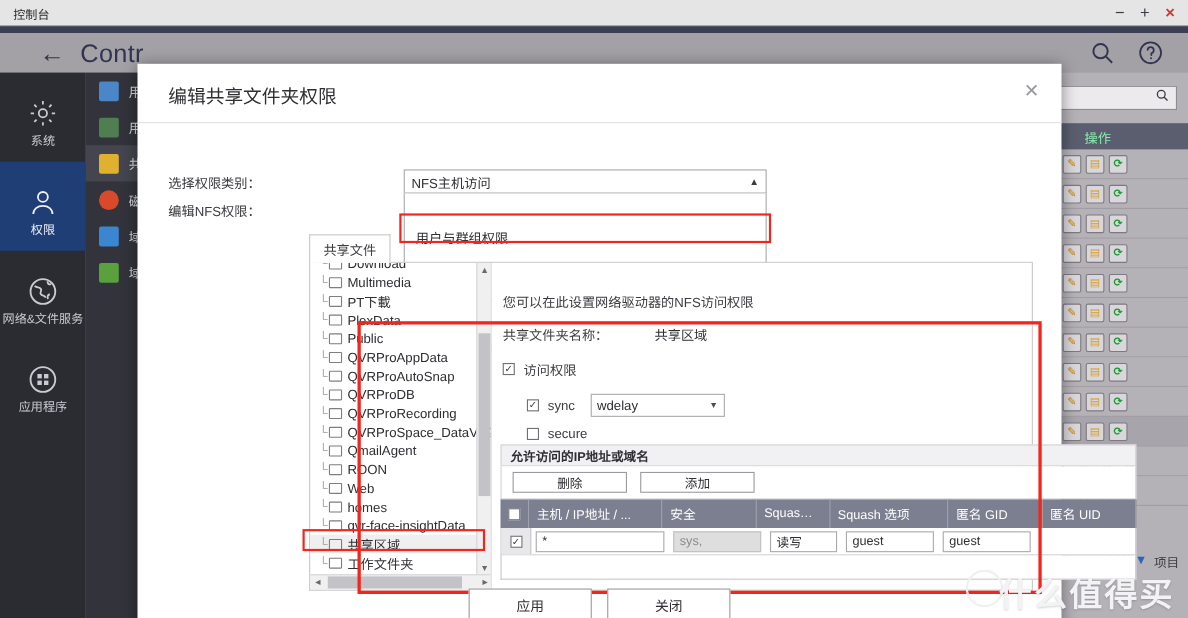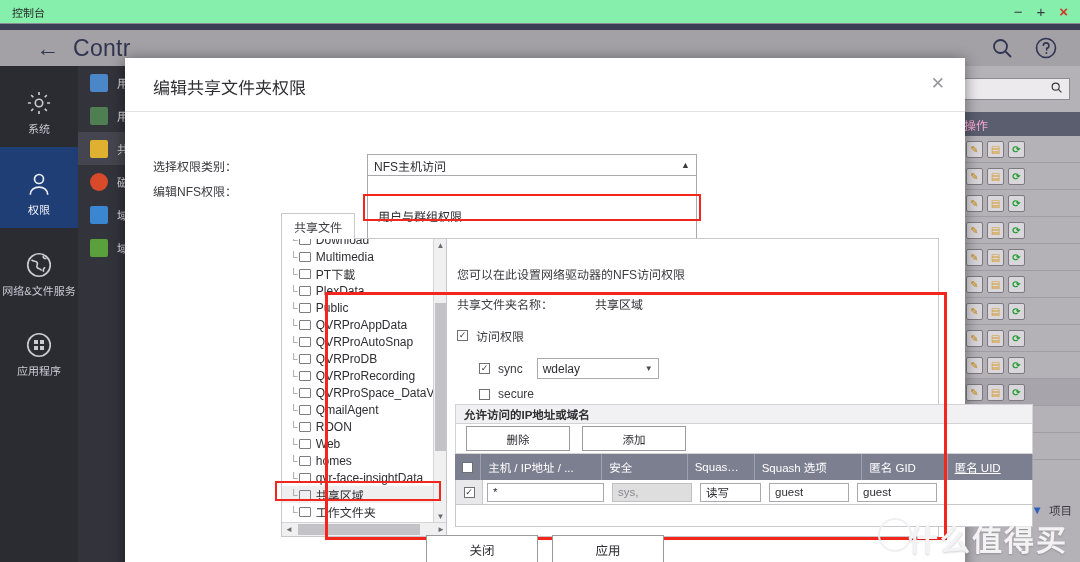--- a/index.html
+++ b/index.html
@@ -7,21 +7,21 @@
     width: 1080px; height: 562px;
     font-family: "Liberation Sans", "DejaVu Sans", sans-serif;
     overflow: hidden;
     background: #2b2b32;
   }
   #root { position: relative; width: 1080px; height: 562px; }
 
   
   .win-titlebar {
     position: absolute; left: 0; top: 0; width: 1080px; height: 24px;
-    background: #86efac; display: flex; align-items: center;
+    background: #e5e5e5; display: flex; align-items: center;
     border-bottom: 1px solid #8d8a91;
   }
   .win-title { font-size: 11px; color: #2a2a2a; margin-left: 12px; }
   .win-ctrls { margin-left: auto; display: flex; align-items: center; gap: 14px; padding-right: 12px; }
   .win-btn { font-size: 15px; line-height: 1; color: #3a3a46; cursor: pointer; }
   .win-btn.close { color: #d4342a; font-weight: bold; }
   .win-accent { position: absolute; left: 0; top: 24px; width: 1080px; height: 6px; background: #3b3f53; }
 
   
   .app { position: absolute; left: 0; top: 30px; width: 1080px; height: 532px; background: #9e9ba2; }
@@ -57,21 +57,21 @@
   .subnav-row.sel { background: #45454f; }
   .subnav-ico { width: 18px; height: 18px; border-radius: 2px; }
   .subnav-txt { font-size: 12px; color: #d6d6dc; white-space: nowrap; }
 
   
   .content { position: absolute; left: 278px; top: 36px; width: 802px; height: 496px; background: #b4b1b7; }
   .content-searchbar { position: absolute; right: 10px; top: 12px; width: 310px; height: 22px;
     background: #eceaec; border: 1px solid #8e8b92; display: flex; align-items: center; }
   .content-searchbar .s-ico { margin-left: auto; margin-right: 6px; }
   .tbl-head { position: absolute; left: 0; top: 46px; width: 802px; height: 24px; background: #5a5e6e; }
-  .tbl-head .op { position: absolute; right: 92px; top: 4px; font-size: 12px; color: #f9a8d4; }
+  .tbl-head .op { position: absolute; right: 70px; top: 4px; font-size: 12px; color: #86efac; }
   .op-row { position: absolute; right: 0; width: 120px; height: 27px; border-bottom: 1px solid #a09da4;
     display: flex; align-items: center; gap: 4px; padding-left: 6px; background: #b4b1b7; }
   .op-row.alt { background: #a7a4ab; }
   .op-ico { width: 17px; height: 17px; border: 1px solid #7c7a80; border-radius: 2px; display: flex;
     align-items: center; justify-content: center; font-size: 10px; }
   .op-ico.e { background: #d9d7dc; color: #c8860a; }
   .op-ico.f { background: #d9d7dc; color: #d79b2b; }
   .op-ico.r { background: #d9d7dc; color: #1a9a2b; font-weight: bold; }
   .pager { position: absolute; right: 8px; bottom: 44px; font-size: 11.5px; color: #3c3c44;
     display: flex; align-items: center; gap: 6px; }
@@ -146,21 +146,21 @@
   .mini-sel { width: 122px; height: 21px; border: 1px solid #a9a9ae; background: #fff;
     display: flex; align-items: center; padding: 0 5px; font-size: 12px; color: #2e2e33; }
   .mini-sel .cd { margin-left: auto; font-size: 8px; color: #4a4a50; }
 
   
   .iptbl { position: absolute; left: 8px; top: 165px; width: 578px; }
   .iptbl-cap { height: 20px; background: #f1f1f3; border: 1px solid #d3d3d6;
     display: flex; align-items: center; padding-left: 8px; font-size: 11.5px; color: #2e2e33; font-weight: bold; }
   .iptbl-btns { height: 30px; border: 1px solid #d3d3d6; border-top: none; background: #fff;
     display: flex; align-items: center; gap: 12px; padding-left: 10px; }
-  .sbtn { width: 104px; height: 25px; border: 1px solid #9a9a9f; background: #fff;
+  .sbtn { width: 104px; height: 19px; border: 1px solid #9a9a9f; background: #fff;
     font-size: 11.5px; color: #2e2e33; display: flex; align-items: center; justify-content: center; cursor: pointer; }
   .grid-head { display: flex; height: 26px; background: #7b7f8f; }
   .gh { border-right: 1px solid #9ea1ad; display: flex; align-items: center; padding-left: 7px;
     font-size: 11.5px; color: #fff; overflow: hidden; white-space: nowrap; }
   .grid-row { display: flex; height: 25px; background: #fff; border-left: 1px solid #c8c8cc;
     border-right: 1px solid #c8c8cc; border-bottom: 1px solid #c8c8cc; }
   .gc { display: flex; align-items: center; padding: 0 4px; }
   .cellbox { width: 100%; height: 19px; border: 1px solid #a9a9ae; background: #fff;
     display: flex; align-items: center; padding: 0 5px; font-size: 11.5px; color: #2e2e33; }
   .cellbox.ro { background: #dededf; color: #8a8a8e; border-color: #c0c0c4; }
@@ -530,21 +530,21 @@
           </div>
           <div class="grid-head" id="grid-head">
               <div class="gh ckh" style="width: 27px;">
                 <span class="cb"></span>
               </div>
               <div class="gh" style="width: 125px;">主机 / IP地址 / ...</div>
               <div class="gh" style="width: 88px;">安全</div>
               <div class="gh" style="width: 69px;">Squas…</div>
               <div class="gh" style="width: 111px;">Squash 选项</div>
               <div class="gh" style="width: 88px;">匿名 GID</div>
-              <div class="gh" style="width: 88px; text-decoration: underline;">匿名 UID</div>
+              <div class="gh" style="width: 88px;">匿名 UID</div>
             </div>
           <div id="grid-body">
               <div class="grid-row">
                 <div class="gc ckc" style="width: 27px;">
                   <span class="cb">✓</span>
                 </div>
                 <div class="gc" style="width: 125px;">
                   <span class="cellbox">*</span>
                 </div>
                 <div class="gc" style="width: 88px;">
@@ -561,21 +561,21 @@
                 </div>
               </div>
             </div>
           <div class="grid-foot"></div>
         </div>
       </div>
 
       <div class="red-box" style="left:200px; top:234px; width:622px; height:248px;"></div>
 
       <div class="dlg-foot">
+        <div class="fbtn">应用</div>
         <div class="fbtn">关闭</div>
-        <div class="fbtn">应用</div>
       </div>
     </div>
 
     <span class="wm-circle"></span>
     <span class="watermark">什么值得买</span>
   </div>
 </div>
 
 </body></html>

